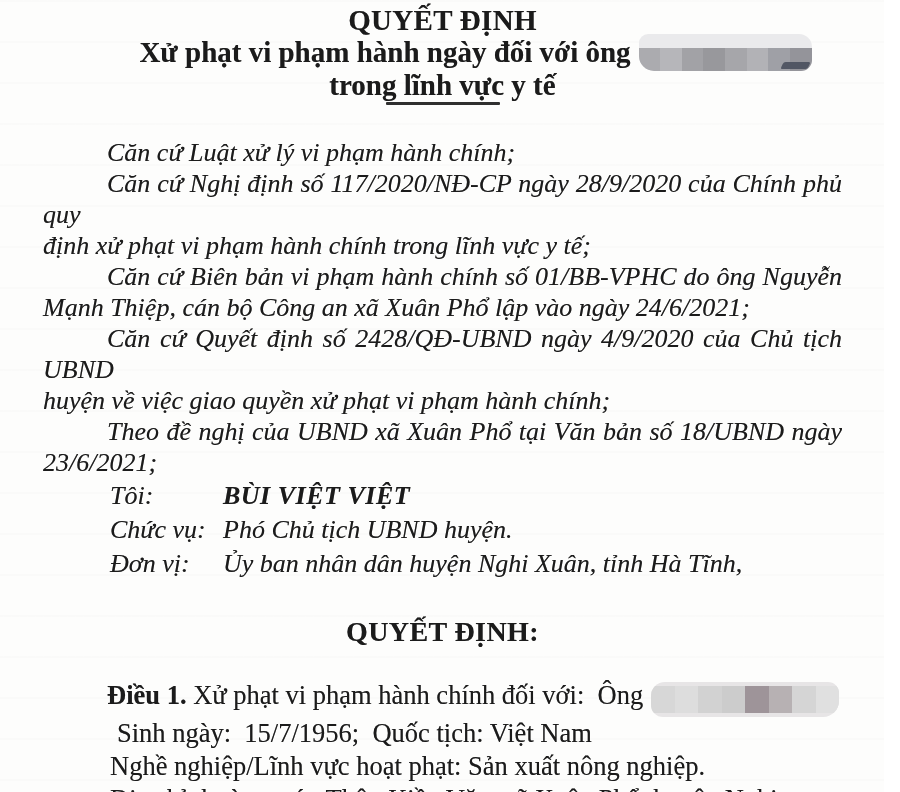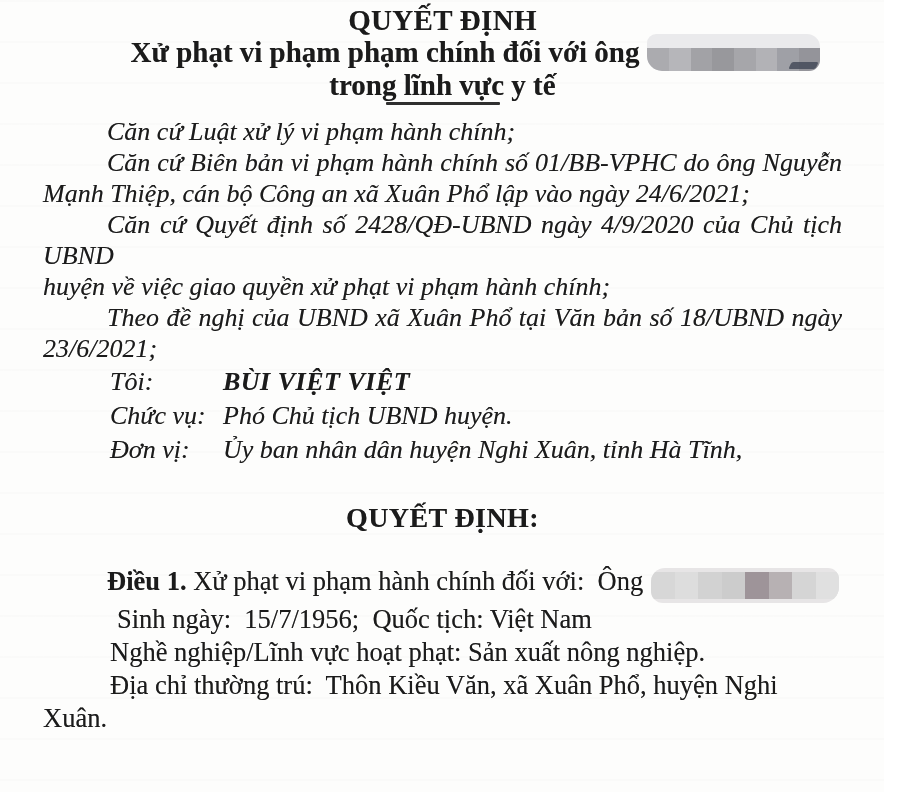--- a/index.html
+++ b/index.html
@@ -39,21 +39,21 @@
   .redact-title::after{
     content:'';position:absolute;right:3px;bottom:2px;width:27px;height:7px;
     background:#454b59;border-radius:2px;transform:skewX(-25deg);opacity:.85;
   }
   .redact-article{
     width:188px;height:35px;background:#e7e5e6;
     border-radius:14px 11px 16px 12px;align-items:center;
   }
   .redact-article .px{height:78%;}
   
-  .preamble{margin-top:11px;font-style:italic;font-size:26px;line-height:31px;}
+  .preamble{margin-top:32px;font-style:italic;font-size:26px;line-height:31px;}
   .line{min-height:31px;}
   .ind64{text-indent:64px;}
   .ind67{text-indent:67px;}
   .ind74{text-indent:74px;}
   .stretch{text-align:justify;text-align-last:justify;}
   
   .officer{font-style:italic;font-size:26px;line-height:32px;margin-top:1px;}
   .officer-row{display:flex;margin-top:2px;}
   .officer-label{margin-left:67px;width:113px;flex:0 0 auto;}
   .officer-value{flex:1;}
@@ -65,35 +65,37 @@
   .article .line{min-height:33px;white-space:pre-wrap;}
   .article1-lead{white-space:nowrap;}
   .article1-label{font-weight:bold;}
 </style>
 </head>
 <body>
 
 <div class="page">
 
   <h1 class="doc-title">QUYẾT ĐỊNH</h1>
-  <div class="subject-line"><span>Xử phạt vi phạm phạm chính đối với ông</span><span class="redact redact-title">
+  <div class="subject-line"><span>Xử phạt vi phạm hành ngày đối với ông</span><span class="redact redact-title">
         <span class="px" style="background: rgb(171, 171, 175);"></span>
         <span class="px" style="background: rgb(182, 182, 186);"></span>
         <span class="px" style="background: rgb(162, 162, 166);"></span>
         <span class="px" style="background: rgb(152, 152, 156);"></span>
         <span class="px" style="background: rgb(166, 166, 170);"></span>
         <span class="px" style="background: rgb(178, 178, 182);"></span>
         <span class="px" style="background: rgb(159, 160, 166);"></span>
         <span class="px" style="background: rgb(148, 148, 154);"></span>
       </span></div>
   <div class="field-line">trong lĩnh vực y tế</div>
   <div class="title-rule"></div>
 
   <div class="preamble">
     <div class="line ind64">Căn cứ Luật xử lý vi phạm hành chính;</div>
+    <div class="line ind64 stretch">Căn cứ Nghị định số 117/2020/NĐ-CP ngày 28/9/2020 của Chính phủ quy</div>
+    <div class="line">định xử phạt vi phạm hành chính trong lĩnh vực y tế;</div>
     <div class="line ind64 stretch">Căn cứ Biên bản vi phạm hành chính số 01/BB-VPHC do ông Nguyễn</div>
     <div class="line">Mạnh Thiệp, cán bộ Công an xã Xuân Phổ lập vào ngày 24/6/2021;</div>
     <div class="line ind64 stretch">Căn cứ Quyết định số 2428/QĐ-UBND ngày 4/9/2020 của Chủ tịch UBND</div>
     <div class="line">huyện về việc giao quyền xử phạt vi phạm hành chính;</div>
     <div class="line ind64 stretch">Theo đề nghị của UBND xã Xuân Phổ tại Văn bản số 18/UBND ngày</div>
     <div class="line">23/6/2021;</div>
   </div>
 
   <div class="officer">
     <div class="officer-row">

